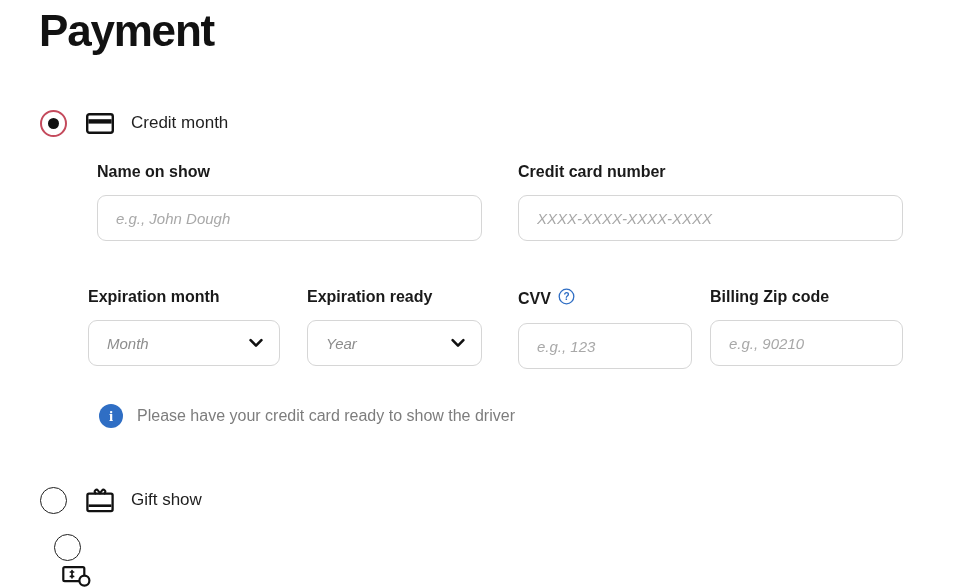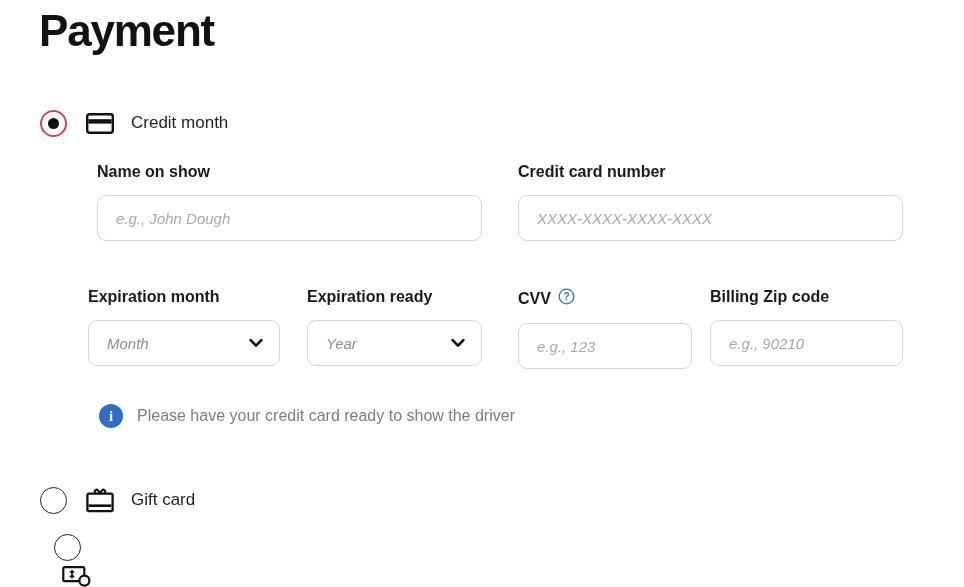--- a/index.html
+++ b/index.html
@@ -243,21 +243,21 @@
 
 <div class="option-row" id="option-gift">
   <span class="radio unselected"></span>
   <span class="option-icon">
     <svg width="28" height="25" viewBox="0 0 28 25" aria-hidden="true">
       <path d="M9.4 5.4 C7.4 2.6 10.4 0.6 12.1 2.6 L14 5.1 L15.9 2.6 C17.6 0.6 20.6 2.6 18.6 5.4" fill="none" stroke="#111111" stroke-width="2.1" stroke-linecap="round"></path>
       <rect x="1.4" y="5.6" width="25.2" height="17.6" rx="1.6" fill="none" stroke="#111111" stroke-width="2.3"></rect>
       <rect x="2.6" y="16.4" width="22.8" height="2.6" fill="#111111"></rect>
     </svg>
   </span>
-  <span class="option-label">Gift card</span>
+  <span class="option-label">Gift show</span>
 </div>
 
 <div class="option-row" id="option-cash">
   <span class="radio unselected"></span>
   <span class="option-icon">
     <svg width="30" height="22" viewBox="0 0 30 22" aria-hidden="true">
       <rect x="1.3" y="2.2" width="21" height="14" rx="1.4" fill="none" stroke="#111111" stroke-width="2.2"></rect>
       <path d="M10 5.6 v7.2 M8.4 7.0 h3.2 M8.4 11.4 h3.2" stroke="#111111" stroke-width="1.7" stroke-linecap="round" fill="none"></path>
       <circle cx="22.4" cy="15.6" r="5" fill="#ffffff" stroke="#111111" stroke-width="2.2"></circle>
     </svg>

